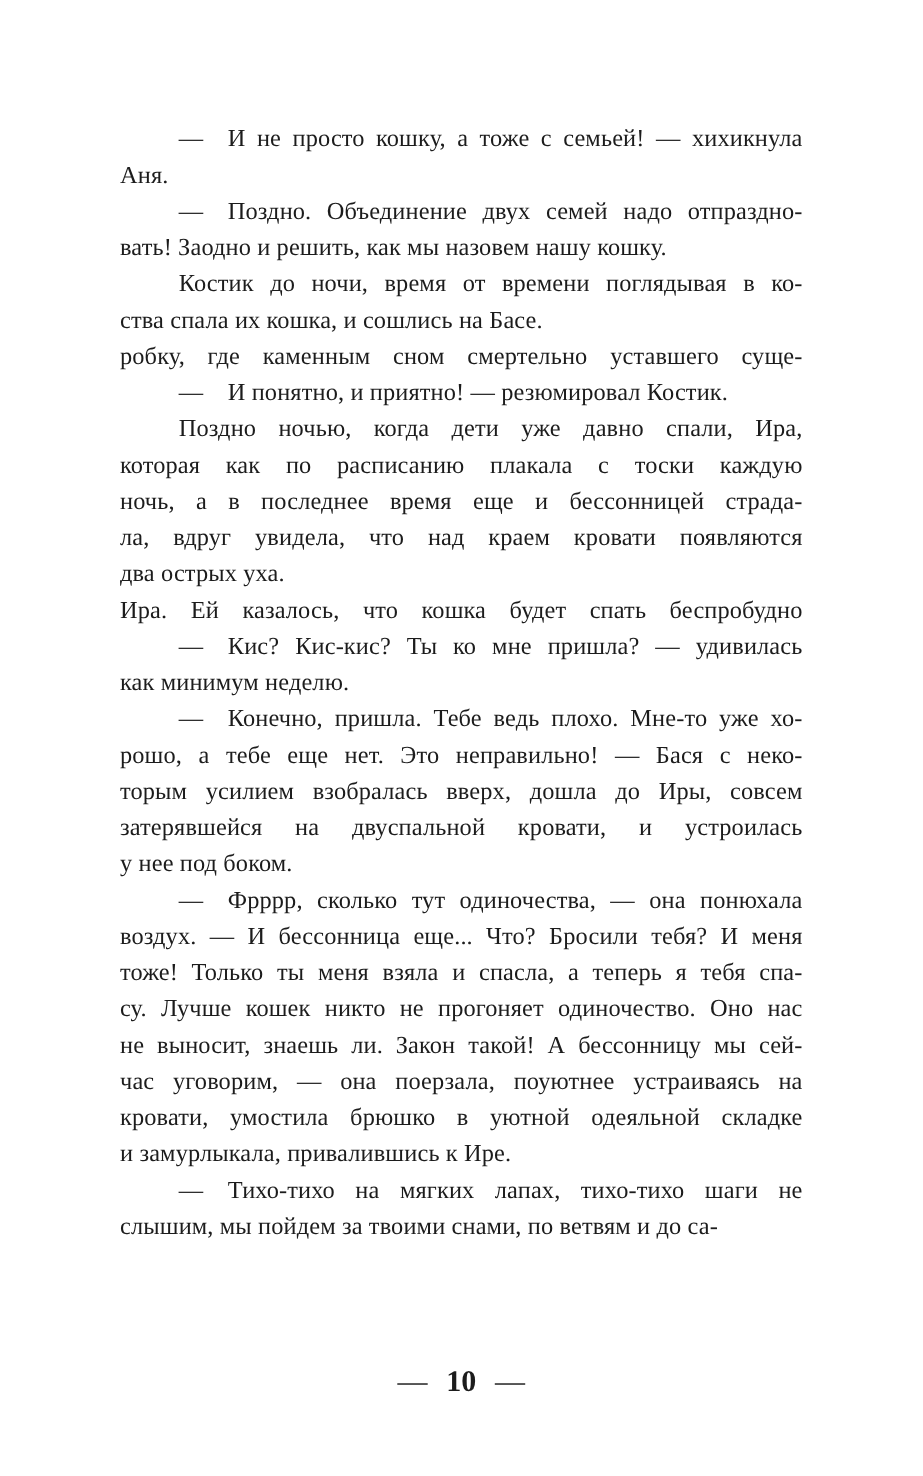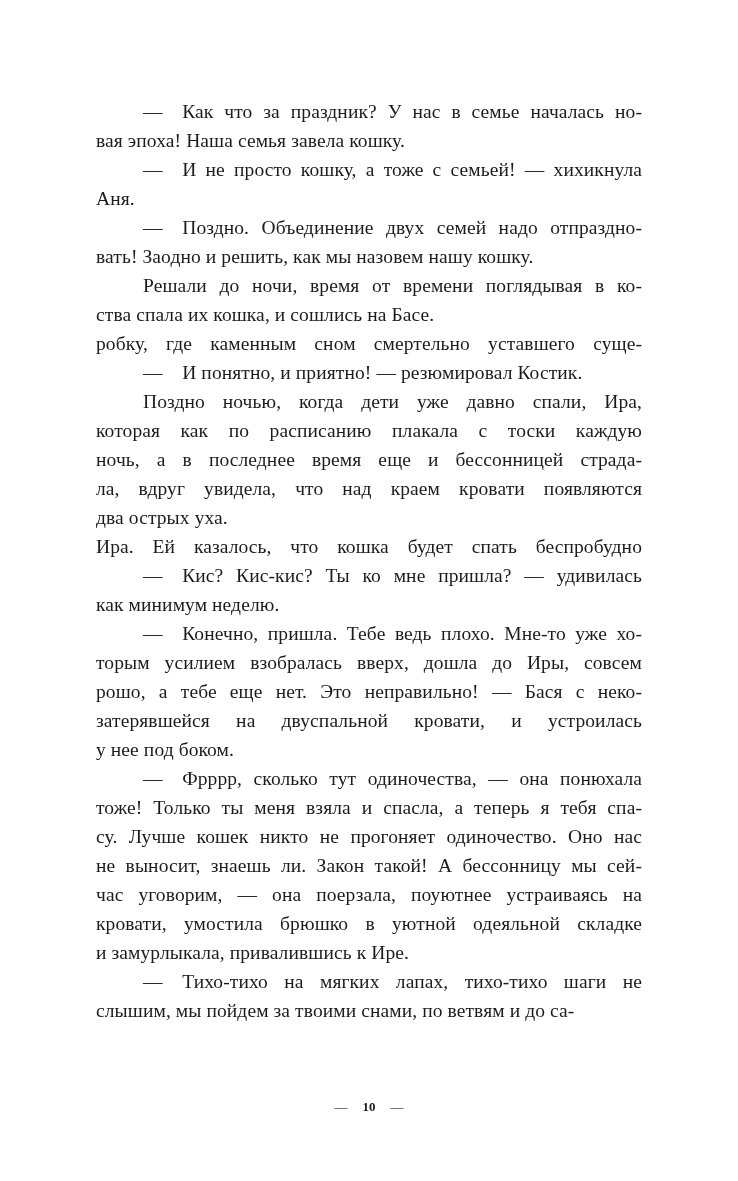--- a/index.html
+++ b/index.html
@@ -40,80 +40,77 @@
     text-align-last: left;
   }
   .it {
   }
   .footer {
     position: absolute;
     left: 0;
     top: 1092px;
     width: 738px;
     text-align: center;
-    font-size: 13px;
+    font-size: 24px;
     line-height: 29px;
     color: #1c1c1c;
   }
   .footer .dash {
     font-weight: normal;
   }
   .footer .num {
     font-weight: bold;
     padding: 0 15px;
   }
 </style>
 </head>
 <body>
 
 <div class="page">
 
   <div class="text-block">
 
       <div class="para">
-        <div class="line first"><span>— Как что за праздник? У нас в семье началась но-</span></div>
-        <div class="line last"><span>вая эпоха! Наша семья завела кошку.</span></div>
-      </div>
-      <div class="para">
         <div class="line first"><span>— И не просто кошку, а тоже с семьей! — хихикнула</span></div>
         <div class="line last"><span>Аня.</span></div>
       </div>
       <div class="para">
         <div class="line first"><span>— Поздно. Объединение двух семей надо отпраздно-</span></div>
         <div class="line last"><span>вать! Заодно и решить, как мы назовем нашу кошку.</span></div>
       </div>
       <div class="para">
-        <div class="line first"><span>Решали до ночи, время от времени поглядывая в ко-</span></div>
+        <div class="line first"><span>Костик до ночи, время от времени поглядывая в ко-</span></div>
         <div class="line last"><span>ства спала их кошка, и сошлись на Басе.</span></div>
         <div class="line"><span>робку, где каменным сном смертельно уставшего суще-</span></div>
       </div>
       <div class="para">
         <div class="line first last"><span>— И понятно, и приятно! — резюмировал Костик.</span></div>
       </div>
       <div class="para">
         <div class="line first"><span>Поздно ночью, когда дети уже давно спали, Ира,</span></div>
         <div class="line"><span>которая как по расписанию плакала с тоски каждую</span></div>
         <div class="line"><span>ночь, а в последнее время еще и бессонницей страда-</span></div>
         <div class="line"><span>ла, вдруг увидела, что над краем кровати появляются</span></div>
         <div class="line last"><span>два острых уха.</span></div>
       </div>
       <div class="para">
         <div class="line"><span>Ира. Ей казалось, что кошка будет спать беспробудно</span></div>
         <div class="line first"><span>— Кис? Кис-кис? Ты ко мне пришла? — удивилась</span></div>
         <div class="line last"><span>как минимум неделю.</span></div>
       </div>
       <div class="para">
         <div class="line first"><span>— </span><span class="it">Конечно, пришла. Тебе ведь плохо. Мне-то уже хо-</span></div>
+        <div class="line"><span class="it">рошо, а тебе еще нет. Это неправильно!</span><span> — Бася с неко-</span></div>
         <div class="line"><span>торым усилием взобралась вверх, дошла до Иры, совсем</span></div>
-        <div class="line"><span class="it">рошо, а тебе еще нет. Это неправильно!</span><span> — Бася с неко-</span></div>
         <div class="line"><span>затерявшейся на двуспальной кровати, и устроилась</span></div>
         <div class="line last"><span>у нее под боком.</span></div>
       </div>
       <div class="para">
         <div class="line first"><span>— </span><span class="it">Фрррр, сколько тут одиночества,</span><span> — она понюхала</span></div>
+        <div class="line"><span>воздух. — </span><span class="it">И бессонница еще... Что? Бросили тебя? И меня</span></div>
         <div class="line"><span class="it">тоже! Только ты меня взяла и спасла, а теперь я тебя спа-</span></div>
         <div class="line"><span class="it">су. Лучше кошек никто не прогоняет одиночество. Оно нас</span></div>
         <div class="line"><span class="it">не выносит, знаешь ли. Закон такой! А бессонницу мы сей-</span></div>
         <div class="line"><span class="it">час уговорим,</span><span> — она поерзала, поуютнее устраиваясь на</span></div>
         <div class="line"><span>кровати, умостила брюшко в уютной одеяльной складке</span></div>
         <div class="line last"><span>и замурлыкала, привалившись к Ире.</span></div>
       </div>
       <div class="para">
         <div class="line first"><span>— </span><span class="it">Тихо-тихо на мягких лапах, тихо-тихо шаги не</span></div>
         <div class="line last"><span class="it">слышим, мы пойдем за твоими снами, по ветвям и до са-</span></div>

